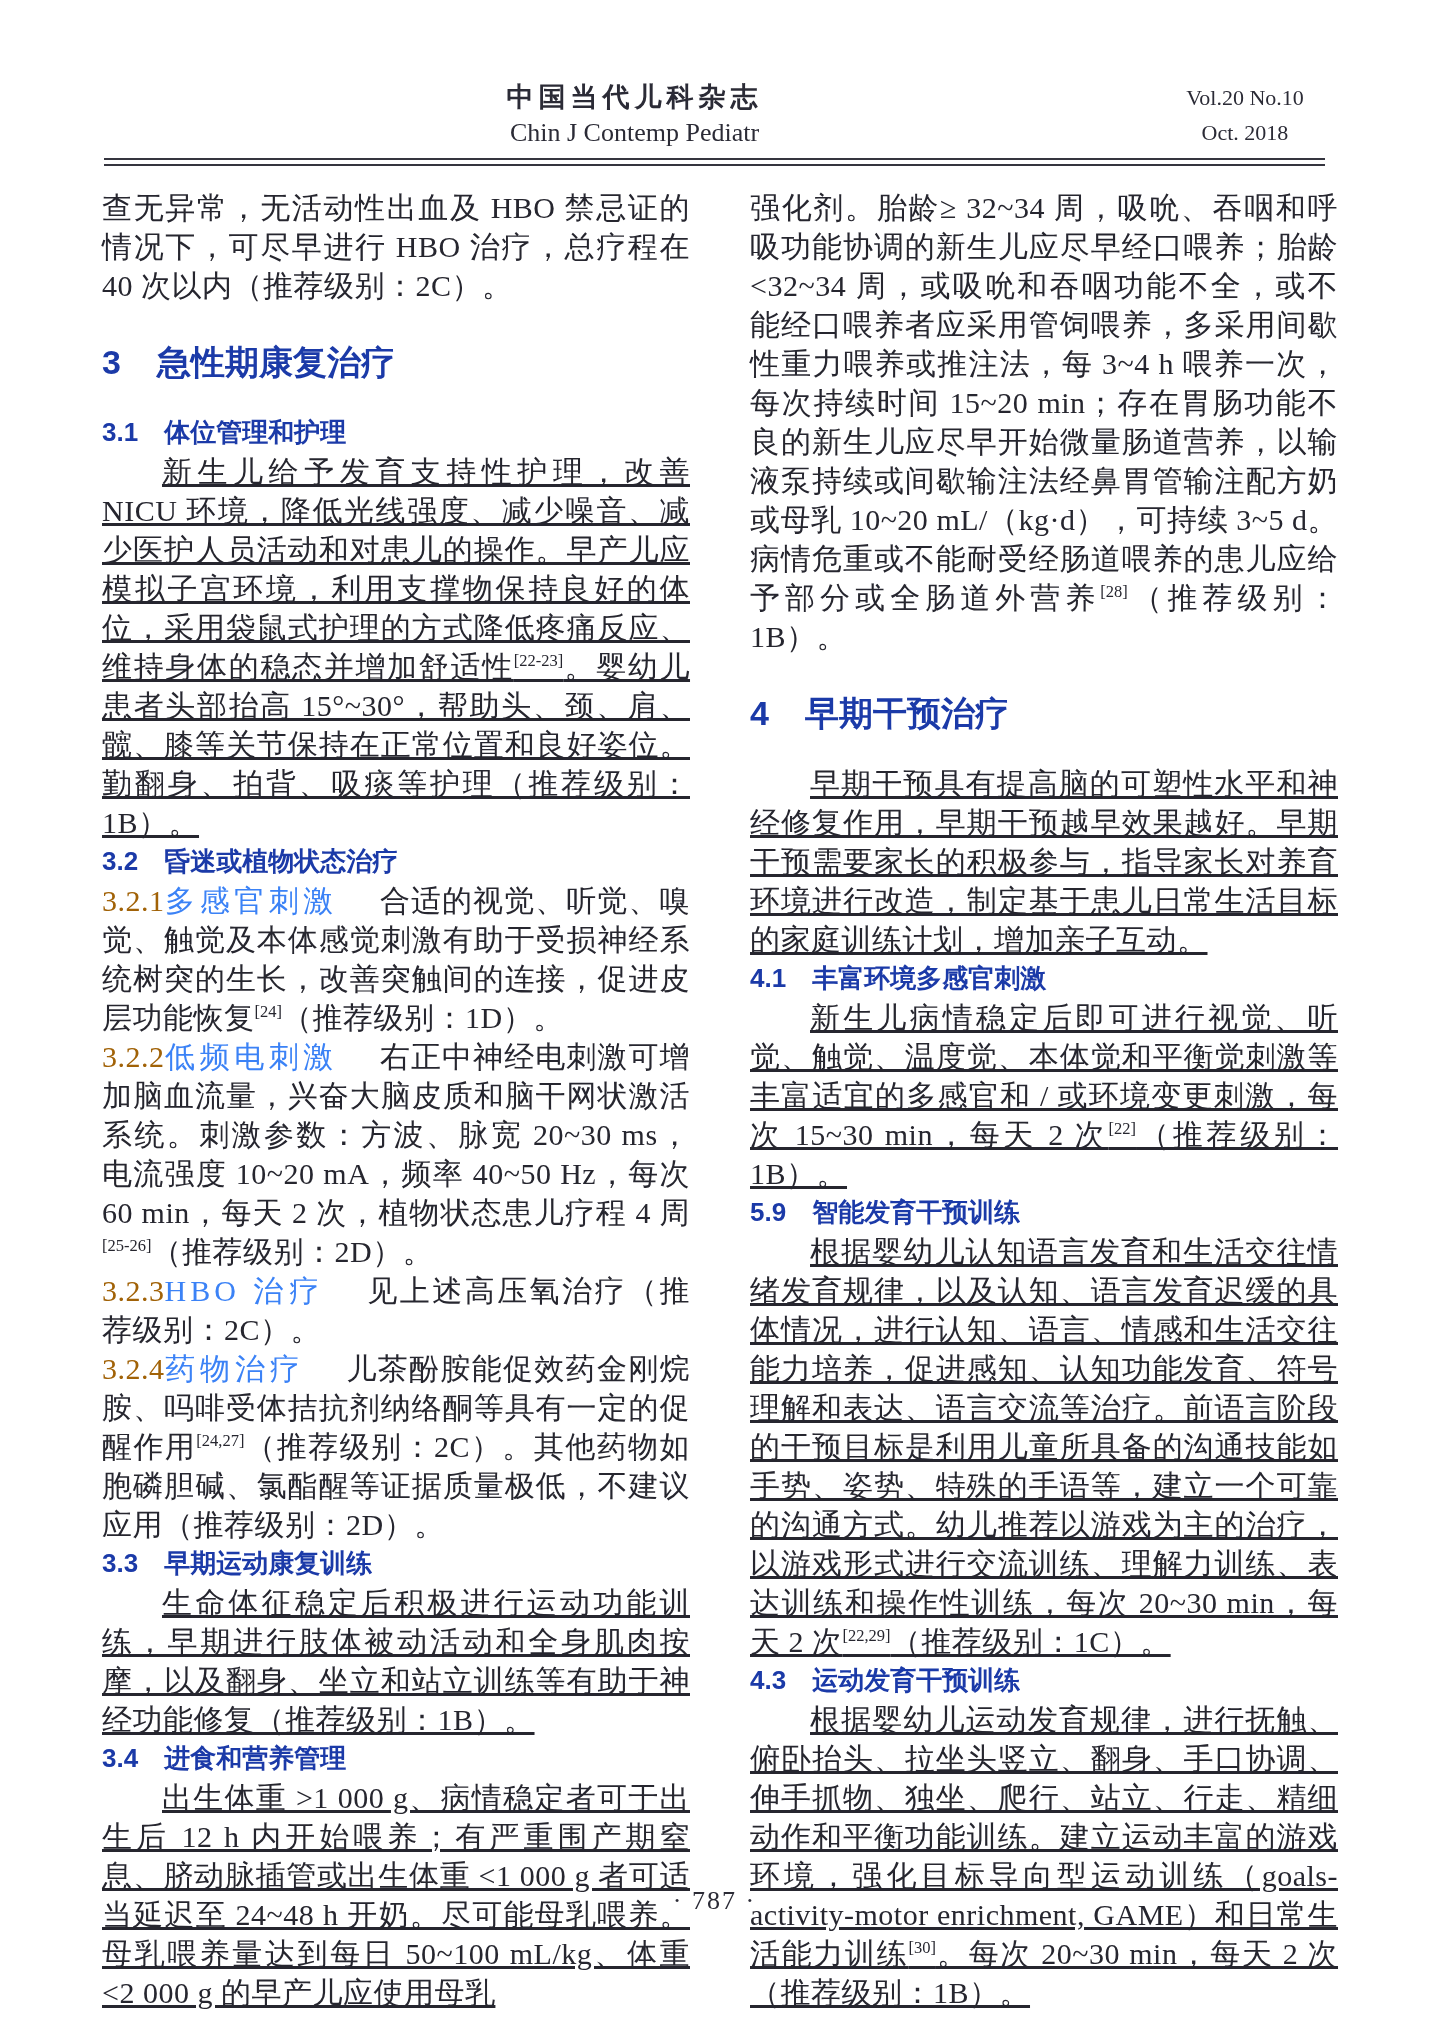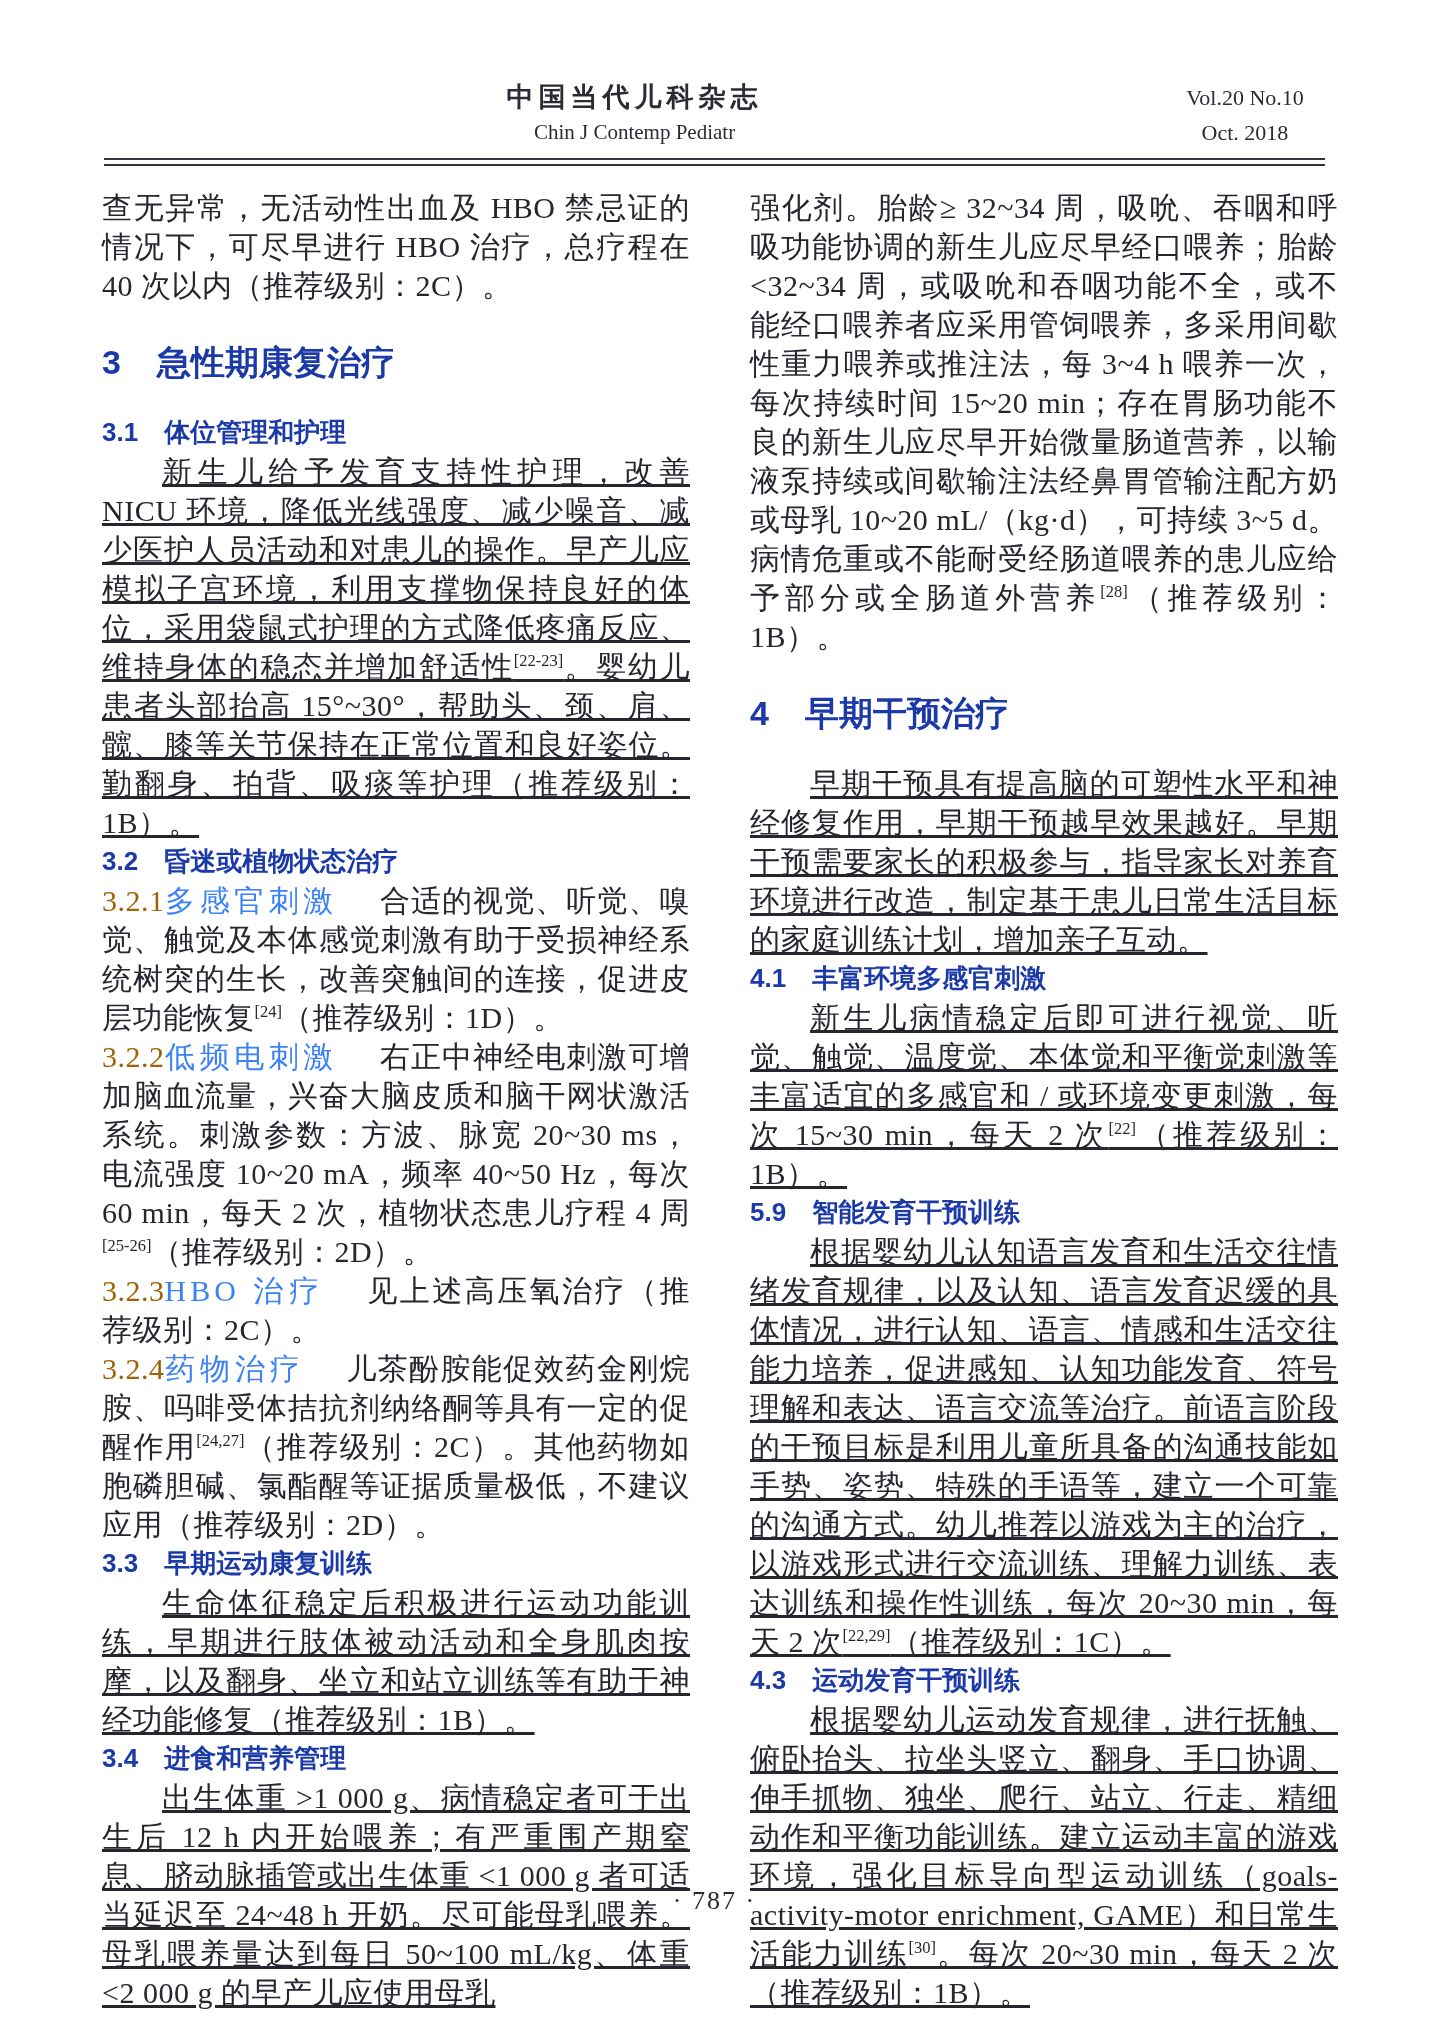--- a/index.html
+++ b/index.html
@@ -12,21 +12,21 @@
   .header{
     display:flex;justify-content:space-between;align-items:flex-start;
     padding:80px 104px 0 104px;
     font-size:22px;line-height:35px;color:#2b2b36;
   }
   .header .hblock{text-align:center;}
   .header .hleft{min-width:180px;}
   .header .hcenter{flex:1;}
   .header .hright{min-width:160px;}
   .journal-title-cn{font-size:27px;letter-spacing:5px;font-weight:700;}
-  .journal-title-en{font-size:21px;}
+  .journal-title-en{font-size:26px;}
   .rule{
     margin:8px 104px 0 104px;
     height:4px;
     border-top:2px solid #35353f;
     border-bottom:2px solid #35353f;
   }
   
   .columns{
     display:flex;gap:60px;
     padding:22px 102px 0 102px;

